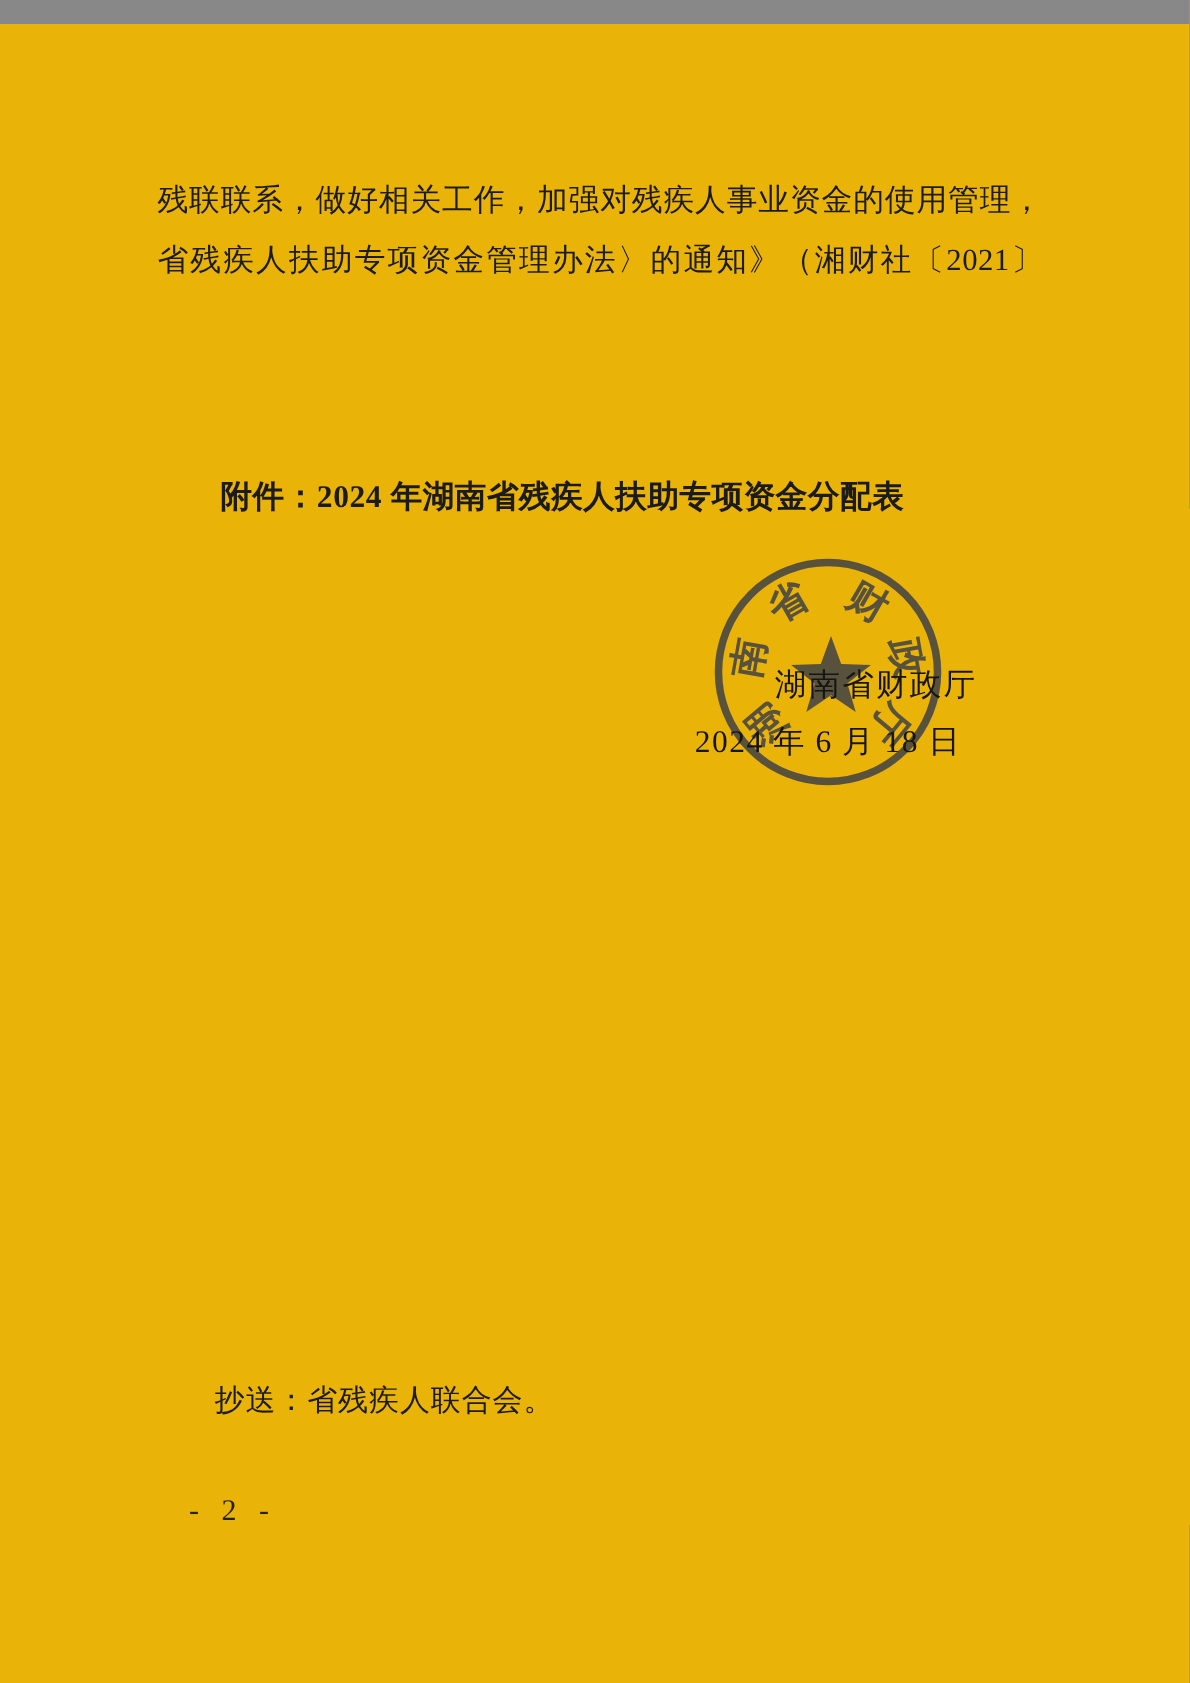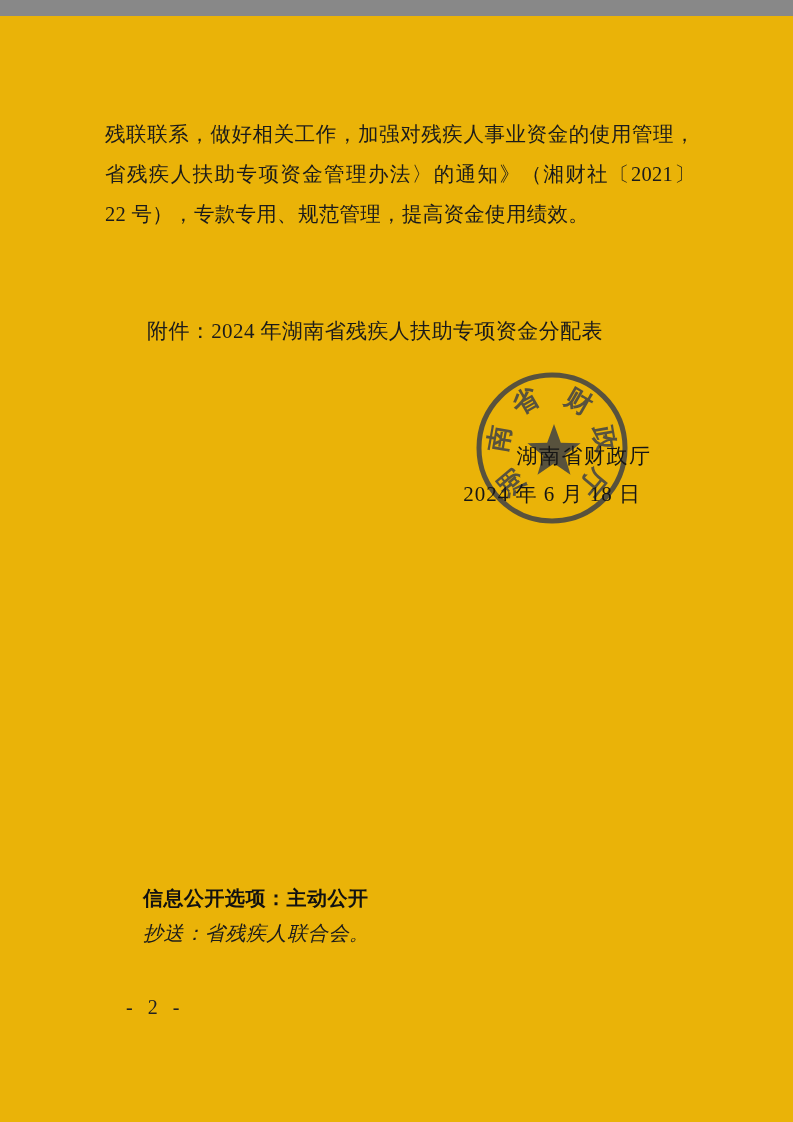--- a/index.html
+++ b/index.html
@@ -41,20 +41,21 @@
 
   
   .attachment-line {
     position: absolute;
     left: 147px;
     top: 295px;
     font-size: 21px;
     line-height: 40px;
     white-space: nowrap;
     letter-spacing: 0.4px;
+    font-weight: bold;
   }
 
   
   .seal-svg {
     position: absolute;
     left: 455px;
     top: 340px;
     width: 200px;
     height: 180px;
     z-index: 1;
@@ -102,58 +103,55 @@
     color: #111;
   }
   .cc-line {
     position: absolute;
     left: 143px;
     top: 904px;
     font-size: 20px;
     letter-spacing: 0.6px;
     white-space: nowrap;
     color: #1b1b1b;
-    font-style: italic;
   }
   .page-number {
     position: absolute;
     left: 126px;
     top: 980px;
     font-size: 20px;
     letter-spacing: 5px;
     white-space: nowrap;
     color: #222;
   }
 </style>
 </head>
 <body>
 
 <div class="page">
 
   <div class="body-paragraph">
     <div class="body-line">残联联系，做好相关工作，加强对残疾人事业资金的使用管理，</div>
     <div class="body-line">省残疾人扶助专项资金管理办法〉的通知》（湘财社〔2021〕</div>
-    <div class="body-line last-line">22 号），专款专用、规范管理，提高资金使用绩效。</div>
   </div>
 
   <div class="attachment-line">附件：2024 年湖南省残疾人扶助专项资金分配表</div>
 
   <svg class="seal-svg" viewBox="0 0 200 180" xmlns="http://www.w3.org/2000/svg">
     <circle cx="97" cy="92" r="73" fill="none" stroke="#454545" stroke-width="5"></circle>
     <polygon points="99,68 105.8,86.7 125.6,87.3 109.9,99.6 115.5,118.7 99,107.5 82.5,118.7 88.1,99.6 72.4,87.3 92.2,86.7" fill="#454545"></polygon>
     <g id="seal-ring-text">
         <text x="97" y="47" text-anchor="middle" font-size="26" fill="#454545" class="seal-ring-char" transform="rotate(-130 97 92)">湖</text>
         <text x="97" y="47" text-anchor="middle" font-size="26" fill="#454545" class="seal-ring-char" transform="rotate(-80 97 92)">南</text>
         <text x="97" y="47" text-anchor="middle" font-size="26" fill="#454545" class="seal-ring-char" transform="rotate(-30 97 92)">省</text>
         <text x="97" y="47" text-anchor="middle" font-size="26" fill="#454545" class="seal-ring-char" transform="rotate(30 97 92)">财</text>
         <text x="97" y="47" text-anchor="middle" font-size="26" fill="#454545" class="seal-ring-char" transform="rotate(80 97 92)">政</text>
         <text x="97" y="47" text-anchor="middle" font-size="26" fill="#454545" class="seal-ring-char" transform="rotate(130 97 92)">厅</text>
       </g>
   </svg>
 
   <div class="issuer-signature">湖南省财政厅</div>
   <div class="signature-date">2024 年 6 月 18 日</div>
 
-  <div class="info-disclosure-line">信息公开选项：主动公开</div>
   <div class="cc-line">抄送：省残疾人联合会。</div>
   <div class="page-number">- 2 -</div>
 
 </div>
 
 </body></html>

